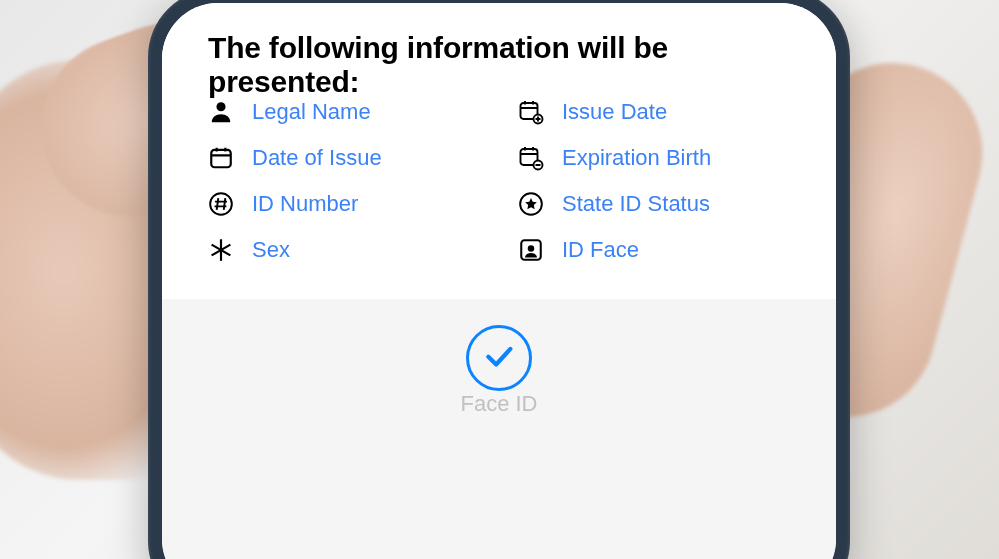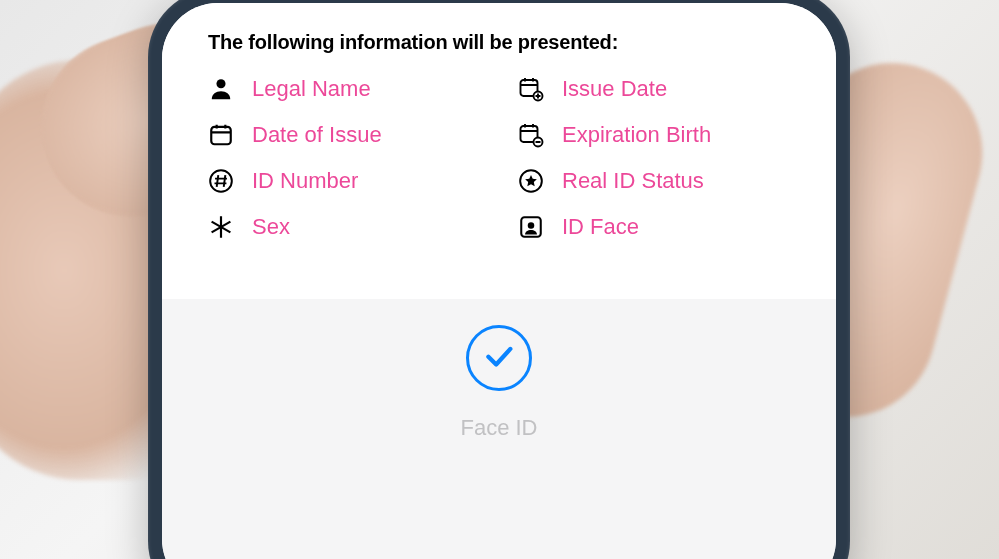--- a/index.html
+++ b/index.html
@@ -67,24 +67,23 @@
       background: #fff;
       border-radius: 56px;
       overflow: hidden;
       position: relative;
     }
     .card {
       background: #fff;
       padding: 28px 46px 0 46px;
     }
     .title {
-      font-size: 20px;
+      font-size: 30px;
       font-weight: 700;
       color: #000;
-      margin-bottom: 22px;
       letter-spacing: -0.2px;
     }
     .cols {
       display: flex;
       gap: 38px;
     }
     .col {
       display: flex;
       flex-direction: column;
       gap: 20px;
@@ -99,21 +98,21 @@
       width: 26px;
       height: 26px;
       display: flex;
       align-items: center;
       justify-content: center;
       flex-shrink: 0;
     }
     .ico svg { width: 26px; height: 26px; }
     .lbl {
       font-size: 22px;
-      color: #ec4899;
+      color: #3b82f6;
       font-weight: 400;
     }
     .fade {
       position: absolute;
       left: 0; right: 0;
       top: 296px;
       height: 30px;
       background: linear-gradient(to bottom, rgba(255,255,255,0), #f5f5f6);
       pointer-events: none;
     }
@@ -132,21 +131,21 @@
       width: 66px;
       height: 66px;
       border: 3.5px solid #0a84ff;
       border-radius: 50%;
       display: flex;
       align-items: center;
       justify-content: center;
     }
     .faceid-circle svg { width: 34px; height: 34px; }
     .faceid-label {
-      margin-top: 24px;
+      margin-top: 0;
       font-size: 22px;
       color: #c1c1c3;
       font-weight: 400;
     }
   </style>
 </head>
 <body>
 
 <div class="bg">
   <div class="fingers"></div>
@@ -243,21 +242,21 @@
             <span class="lbl">Expiration Birth</span>
           </div>
 
           <div class="item">
             <span class="ico">
               <svg viewBox="0 0 24 24" fill="none" stroke="#000" stroke-width="1.8">
                   <circle cx="12" cy="12" r="10"></circle>
                   <path d="M12 6.5l1.6 3.5 3.8.4-2.8 2.6.8 3.8L12 15l-3.4 1.8.8-3.8-2.8-2.6 3.8-.4L12 6.5z" fill="#000" stroke="none"></path>
                 </svg>
             </span>
-            <span class="lbl">Real ID Status</span>
+            <span class="lbl">State ID Status</span>
           </div>
 
           <div class="item">
             <span class="ico">
               <svg viewBox="0 0 24 24" fill="none" stroke="#000" stroke-width="1.9">
                   <rect x="3" y="3" width="18" height="18" rx="3"></rect>
                   <circle cx="12" cy="10.5" r="3" fill="#000" stroke="none"></circle>
                   <path d="M6.5 19c0-2.6 2.5-4.2 5.5-4.2s5.5 1.6 5.5 4.2" fill="#000" stroke="none"></path>
                 </svg>
             </span>

